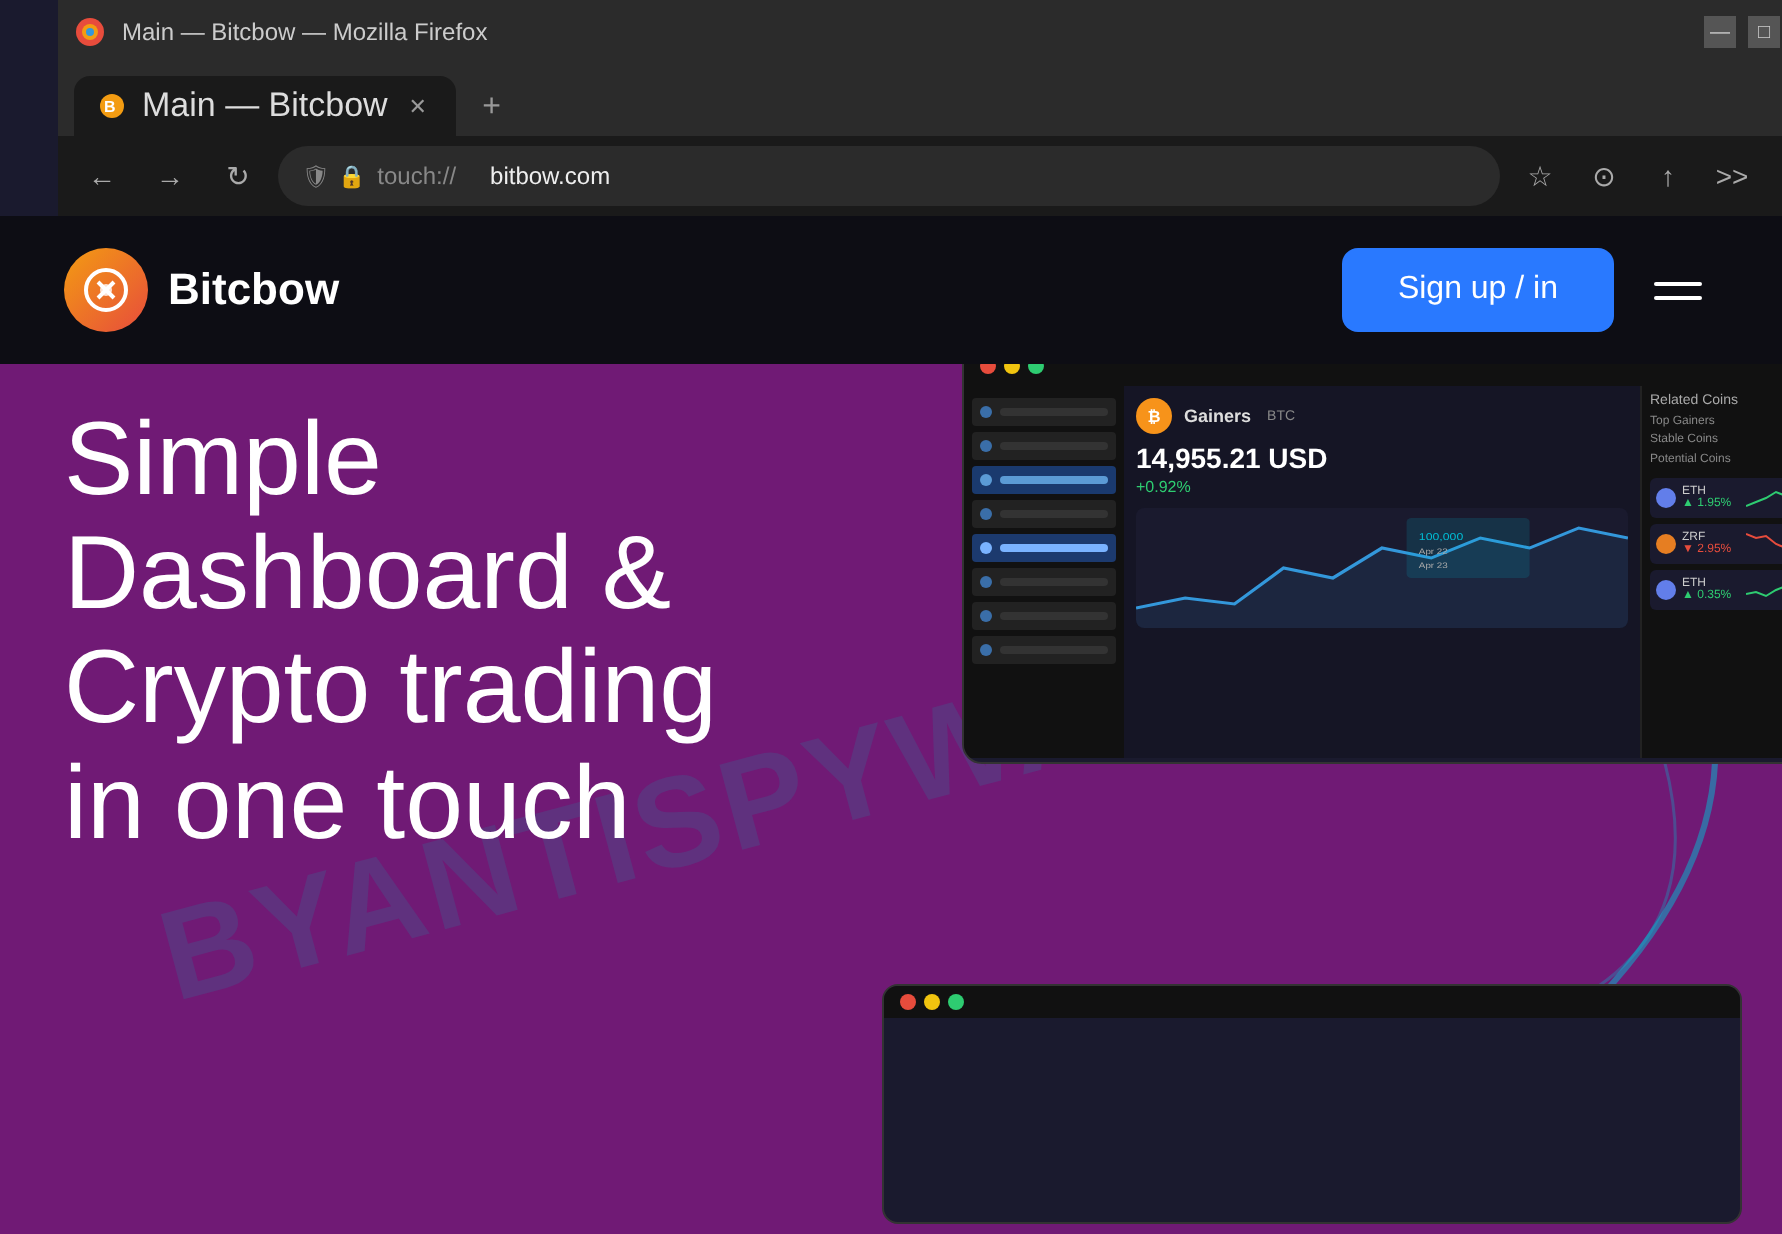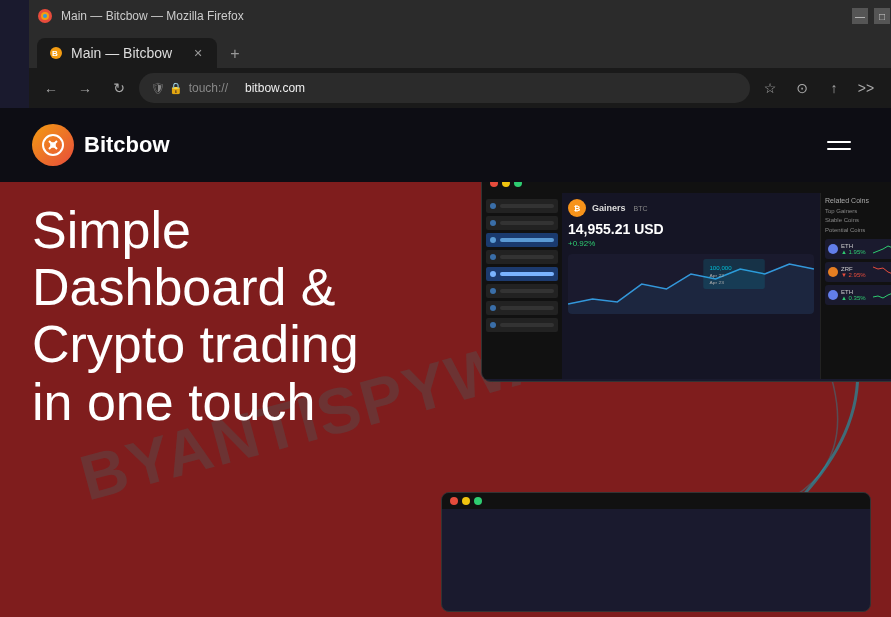--- a/index.html
+++ b/index.html
@@ -89,21 +89,21 @@
       position: relative;
     }
 
     .tab-favicon {
       width: 14px;
       height: 14px;
       border-radius: 2px;
     }
 
     .tab-title {
-      font-size: 14px;
+      font-size: 17px;
       color: #ddd;
       flex: 1;
       white-space: nowrap;
       overflow: hidden;
       text-overflow: ellipsis;
     }
 
     .tab-close {
       font-size: 11px;
       color: #999;
@@ -217,21 +217,21 @@
       justify-content: center;
       color: #aaa;
       font-size: 14px;
       cursor: pointer;
     }
 
     
     .website {
       width: 100%;
       height: calc(617px - 32px - 36px - 40px);
-      background: #7f1d1d;
+      background: #701a75;
       position: relative;
       overflow: hidden;
     }
 
     
     .site-header {
       display: flex;
       align-items: center;
       justify-content: space-between;
       padding: 16px 32px;
@@ -635,20 +635,21 @@
       <div class="logo-icon">
         <svg width="24" height="24" viewBox="0 0 24 24">
           <circle cx="12" cy="12" r="10" fill="none" stroke="white" stroke-width="2"></circle>
           <path d="M8 8 L16 16 M16 8 L8 16" stroke="white" stroke-width="2"></path>
           <circle cx="12" cy="12" r="3" fill="white" opacity="0.8"></circle>
         </svg>
       </div>
       <span class="logo-text">Bitcbow</span>
     </div>
     <div class="site-header-right">
+      <button class="signup-btn">Sign up / in</button>
       <div class="hamburger-btn">
         <div class="hamburger-line"></div>
         <div class="hamburger-line"></div>
       </div>
     </div>
   </div>
 
   <div class="hero-section">
 
     <div class="watermark">BYANTISPYWARE.COM</div>

